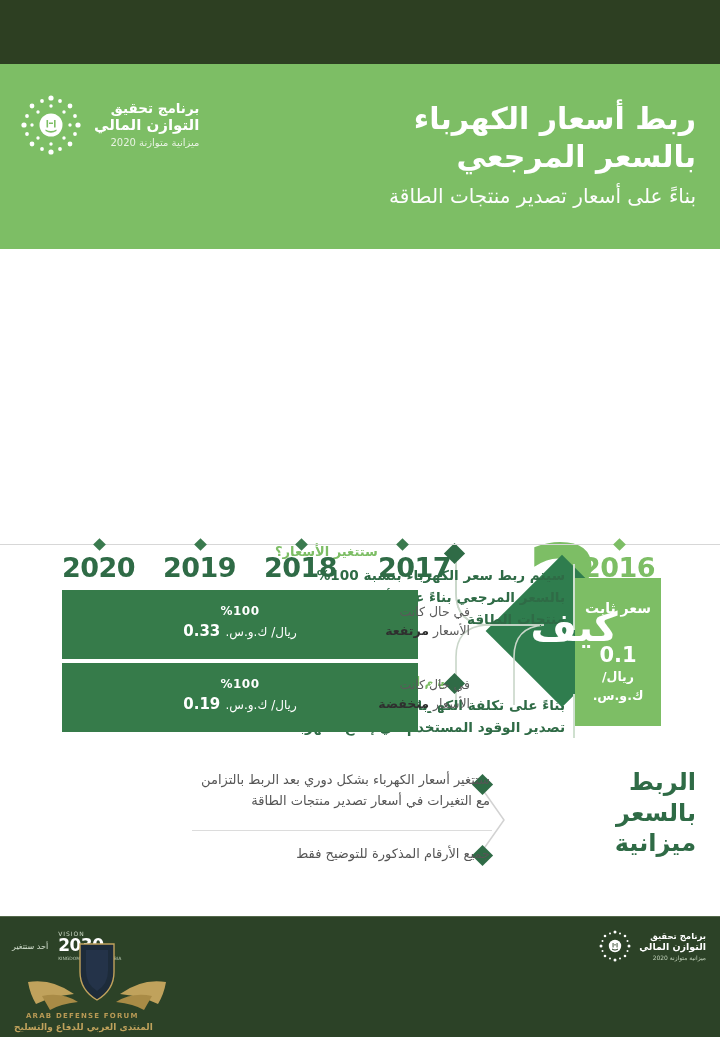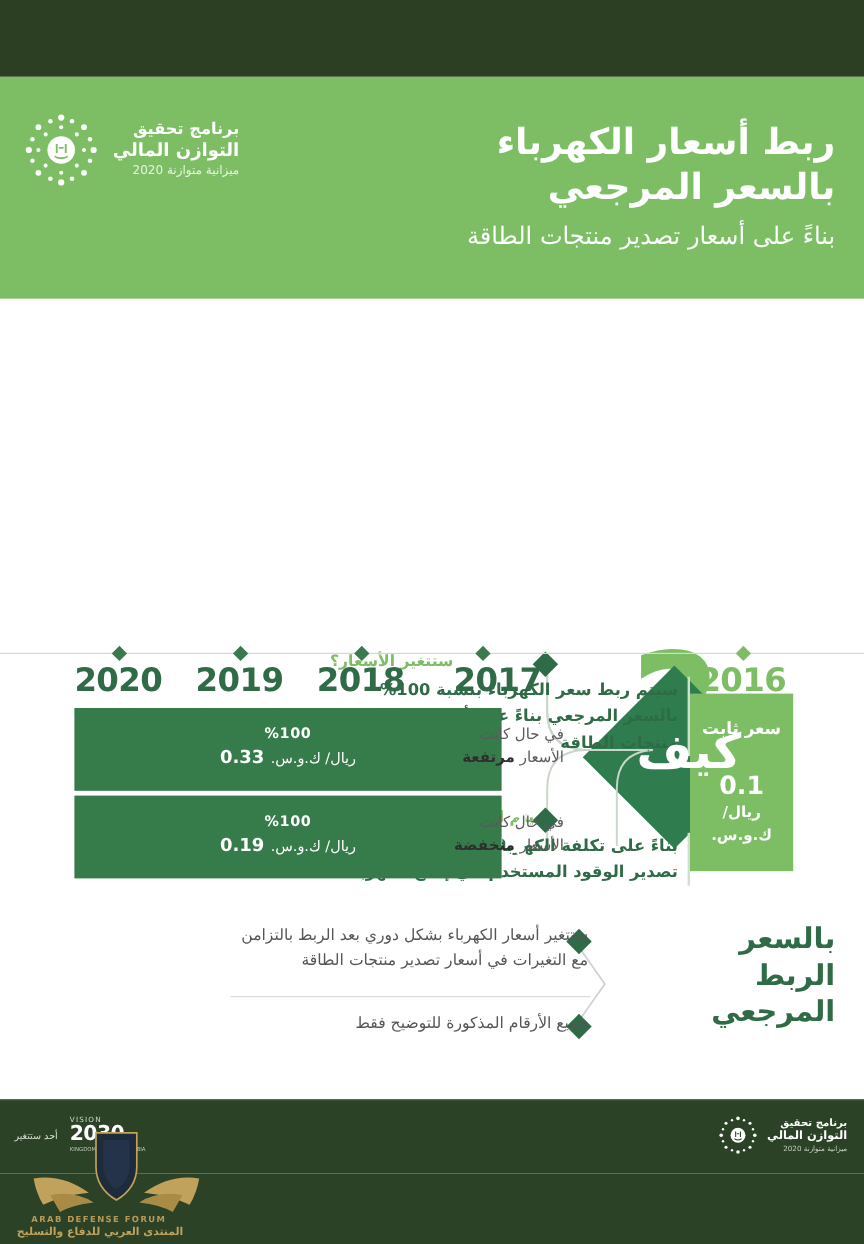--- a/index.html
+++ b/index.html
@@ -295,23 +295,23 @@
 
 <div class="box-2016">
   <div class="t">سعر ثابت</div>
   <div class="n">0.1</div>
   <div class="u">ريال/</div>
   <div class="u">ك.و.س.</div>
 </div>
 
 <div class="bottom">
   <div class="rp-title">
+    <div>الربط</div>
     <div>بالسعر</div>
-    <div>الربط</div>
-    <div>المرجعي</div>
+    <div>ميزانية</div>
   </div>
 
   <svg class="bchev" viewBox="0 0 44 90">
     <path d="M8 8 L34 45 L8 82" fill="none" stroke="#d2d2d2" stroke-width="1.5"></path>
   </svg>
   <div class="bd bd1"></div>
   <div class="bd bd2"></div>
 
   <div class="bnote bnote1">ستتغير أسعار الكهرباء بشكل دوري بعد الربط بالتزامن مع التغيرات في أسعار تصدير منتجات الطاقة</div>
   <div class="bdiv"></div>

